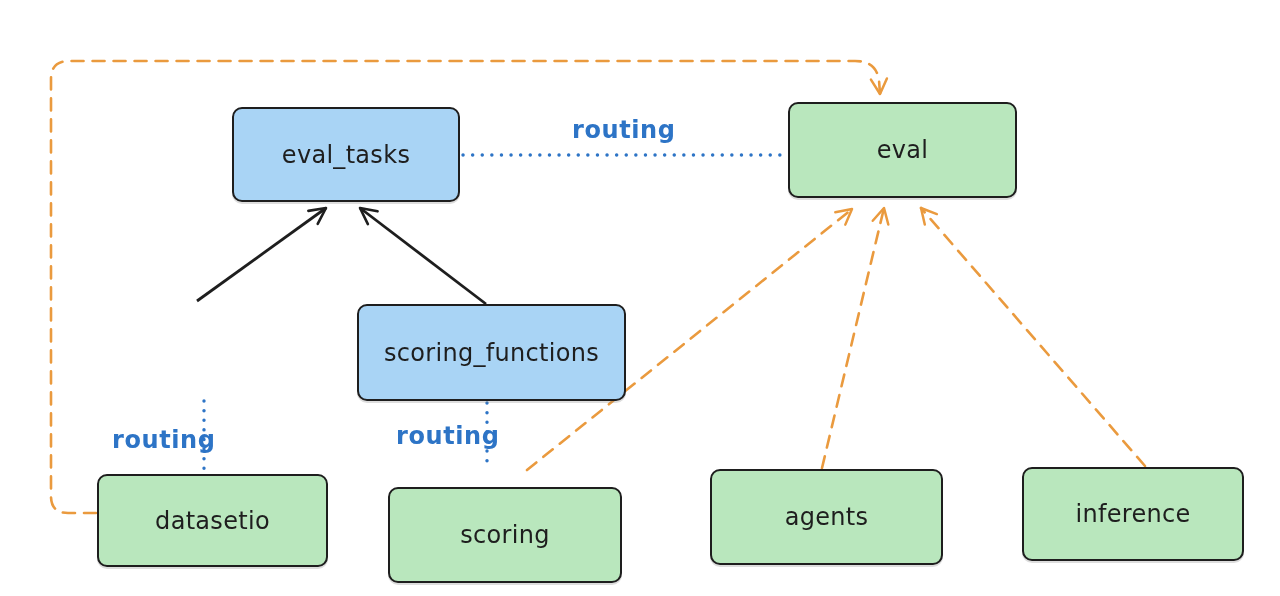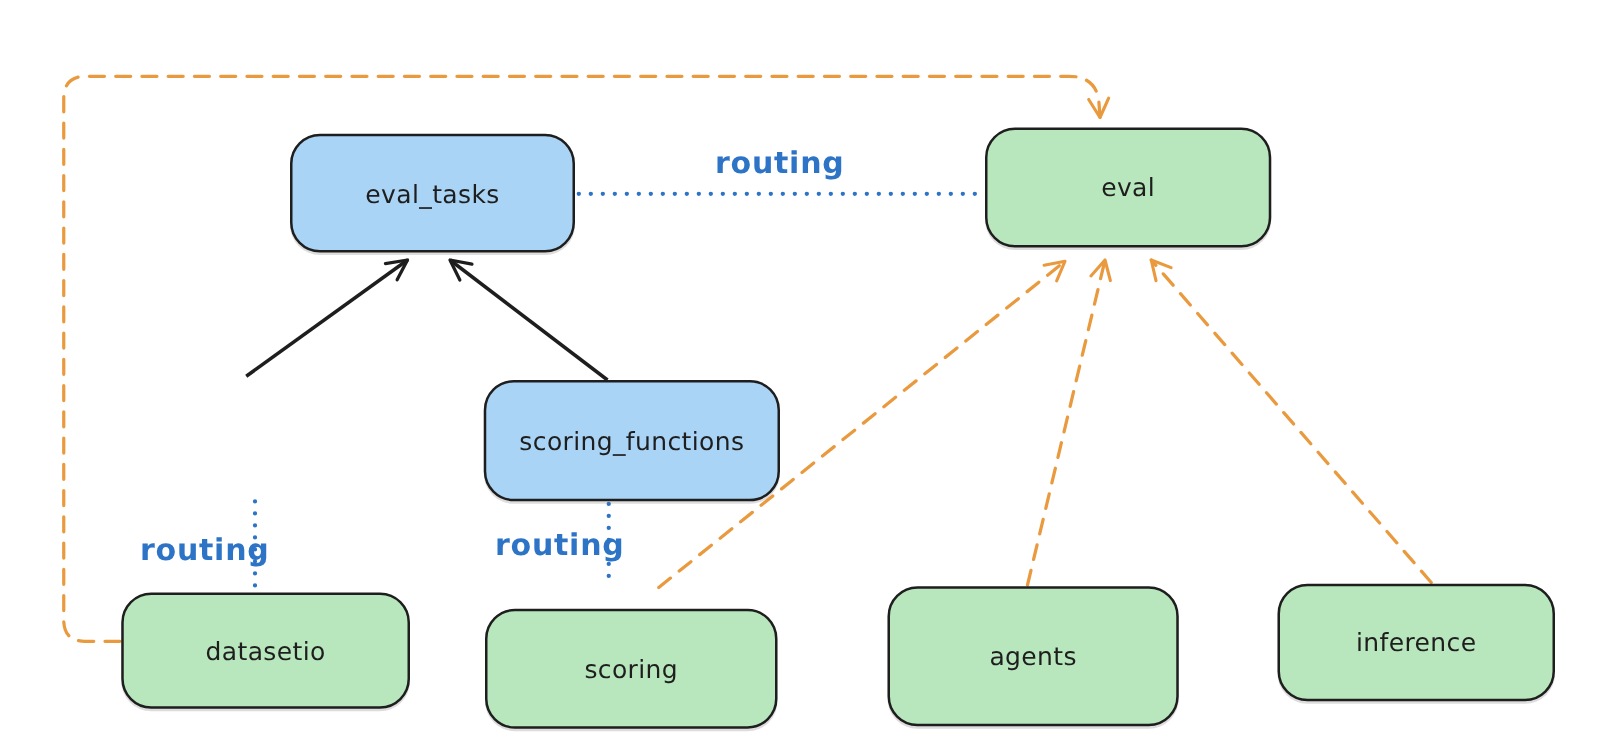--- a/index.html
+++ b/index.html
@@ -8,22 +8,22 @@
     width:1280px;height:596px;
     background:#ffffff;
     font-family:"DejaVu Sans", sans-serif;
     overflow:hidden;
   }
   #edges{position:absolute;left:0;top:0;width:1280px;height:596px;}
   .node{
     position:absolute;
     display:flex;align-items:center;justify-content:center;
     border:2.6px solid #1e1e1e;
-    border-radius:24px;
-    font-size:20px;
+    border-radius:10px;
+    font-size:24px;
     color:#1e1e1e;
     letter-spacing:0.3px;
     box-shadow:0 2px 0 rgba(120,120,120,0.25);
     box-sizing:border-box;
   }
   .node.api{background:#a9d4f5;}
   .node.provider{background:#b9e7bd;}
   .edge-label{
     position:absolute;
     color:#2d74c6;
@@ -58,34 +58,34 @@
     <path d="M96 513 L68 513 Q51 513 51 496 L51 79 Q51 61 69 61 L855 61 Q876 61 879 80 L880 94" fill="none" stroke="#ea9a3e" stroke-width="2.6" stroke-dasharray="12 9" stroke-linecap="round" stroke-linejoin="round" marker-end="url(#mOrange)"></path>
 
     <line x1="527" y1="470" x2="852" y2="209" stroke="#ea9a3e" stroke-width="2.6" stroke-dasharray="12 9" stroke-linecap="round" marker-end="url(#mOrange)"></line>
     <line x1="822" y1="468" x2="884" y2="208" stroke="#ea9a3e" stroke-width="2.6" stroke-dasharray="12 9" stroke-linecap="round" marker-end="url(#mOrange)"></line>
     <line x1="1145" y1="466" x2="921" y2="208" stroke="#ea9a3e" stroke-width="2.6" stroke-dasharray="12 9" stroke-linecap="round" marker-end="url(#mOrange)"></line>
   </svg>
 
   <div class="node api" style="left:232px;top:107px;width:228px;height:95px;">
     <span>eval_tasks</span>
   </div>
-  <div class="node api" style="left:387px;top:304px;width:237px;height:97px;">
+  <div class="node api" style="left:357px;top:304px;width:269px;height:97px;">
     <span>scoring_functions</span>
   </div>
 
   <div class="node provider" style="left:788px;top:102px;width:229px;height:96px;">
     <span>eval</span>
   </div>
   <div class="node provider" style="left:97px;top:474px;width:231px;height:93px;">
     <span>datasetio</span>
   </div>
   <div class="node provider" style="left:388px;top:458px;width:234px;height:96px;margin-top:29px;">
     <span>scoring</span>
   </div>
-  <div class="node provider" style="left:710px;top:469px;width:233px;height:112px;">
+  <div class="node provider" style="left:710px;top:469px;width:233px;height:96px;">
     <span>agents</span>
   </div>
   <div class="node provider" style="left:1022px;top:467px;width:222px;height:94px;">
     <span>inference</span>
   </div>
 
   <div class="edge-label" style="left:572px;top:116px;width:92px;">routing</div>
   <div class="edge-label" style="left:112px;top:426px;width:88px;">routing</div>
   <div class="edge-label" style="left:396px;top:422px;width:84px;">routing</div>
 

